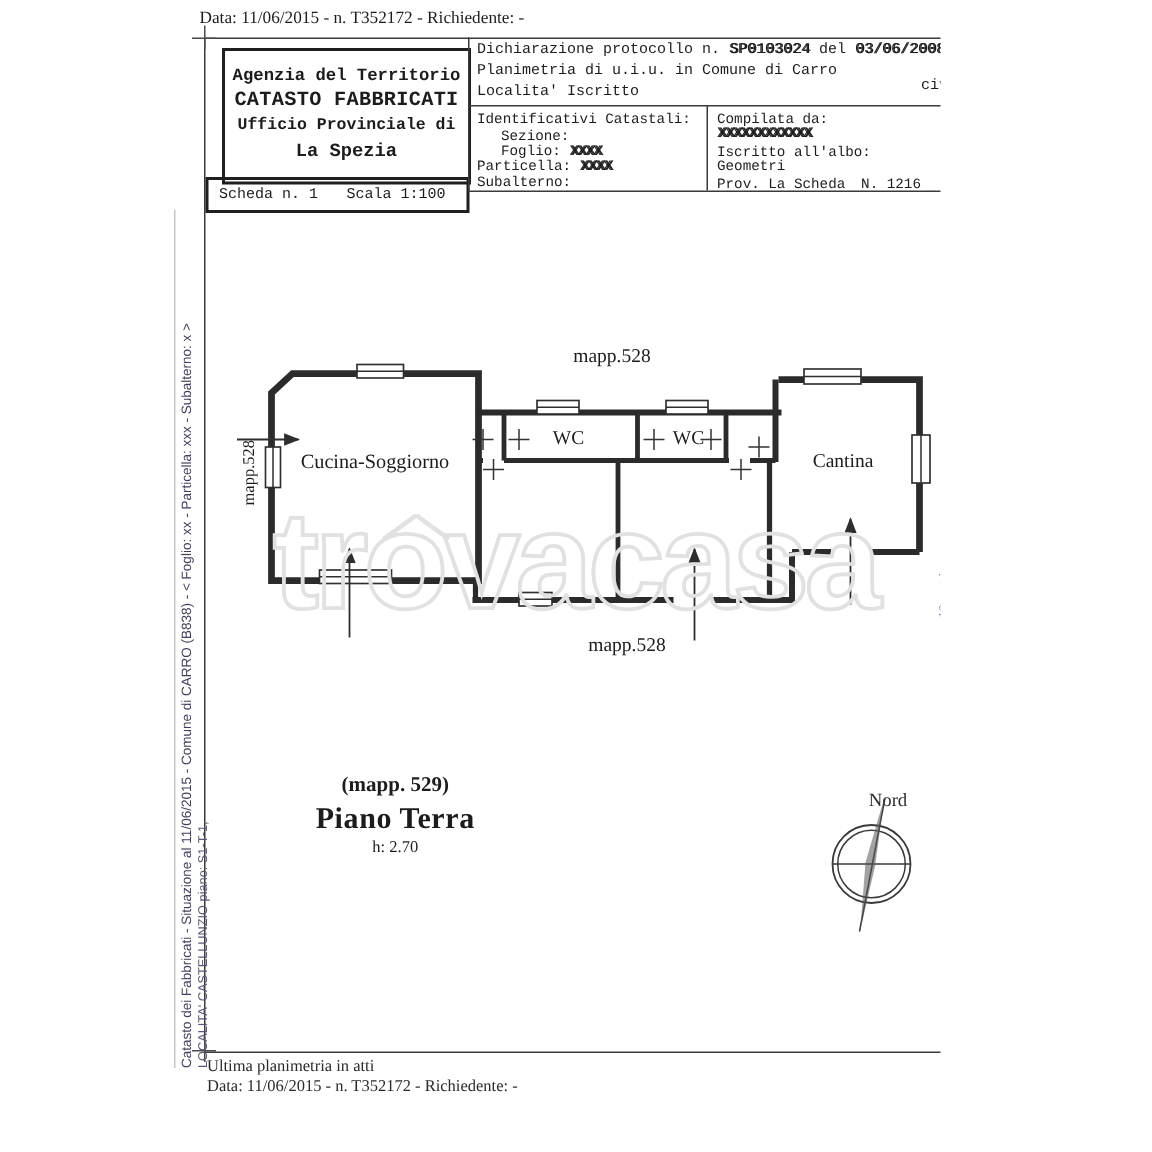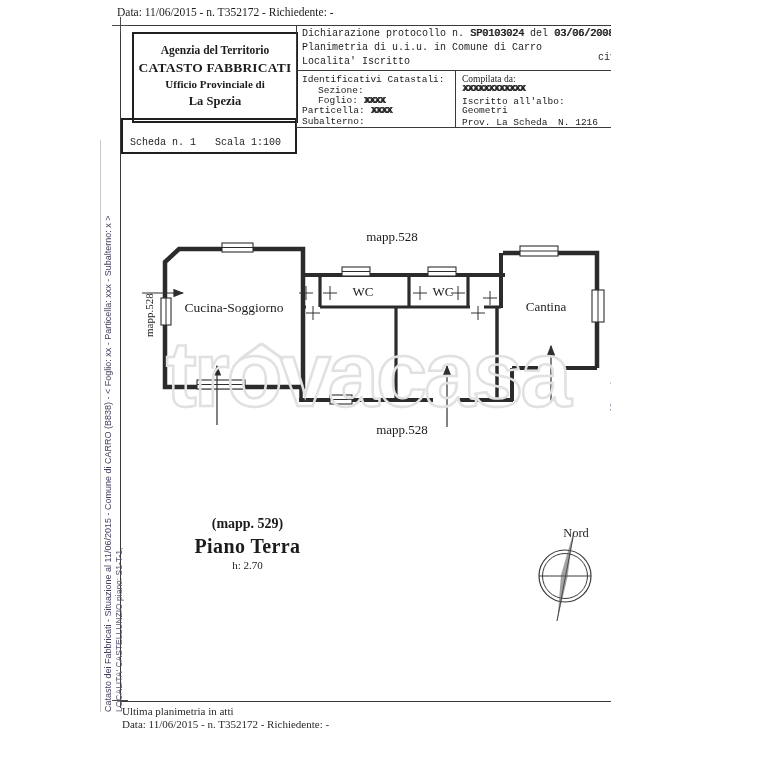--- a/index.html
+++ b/index.html
@@ -1,31 +1,31 @@
 <!DOCTYPE html>
 <html><head>
 <meta charset="utf-8">
 <style>
   html,body{margin:0;padding:0;background:#fff;}
   .page{position:relative;width:611px;height:768px;background:#ffffff;overflow:hidden;
-        font-family:"Liberation Serif",serif;color:#1c1c1c;}
+        font-family:"Liberation Serif",serif;color:#1c1c1c;margin-left:16px;}
   .a{position:absolute;}
   .mono{font-family:"Liberation Mono",monospace;}
   .sans{font-family:"Liberation Sans",sans-serif;}
   .frame{left:120px;top:25px;width:511px;height:675px;border:1px solid #3a3a3a;}
   .tick{background:#4a4a4a;}
   .edge{background:#c6c6c6;}
   
   .office-box{left:132px;top:32px;width:162px;height:79px;border:2px solid #1f1f1f;
               text-align:center;padding-top:8px;box-sizing:content-box;}
-  .office-box div{font-family:Liberation Serif, serif;font-weight:bold;line-height:17px;}
+  .office-box div{font-family:Liberation Mono, monospace;font-weight:bold;line-height:17px;}
   .o1{font-size:11.5px;} .o2{font-size:13.5px;letter-spacing:.2px;} .o3{font-size:11px;} .o4{font-size:12.5px;}
   .scheda-box{left:121px;top:118px;width:151px;height:20px;border:2px solid #1f1f1f;
               display:flex;align-items:center;justify-content:space-between;
-              padding:12px 14px 0 7px;font-size:10px;}
+              padding:0 14px 0 7px;font-size:10px;}
   .hline{background:#3a3a3a;} .vline{background:#3a3a3a;}
   .decl{font-size:10px;white-space:pre;}
   .overstrike{text-shadow:0.8px 0 0 currentColor;}
   .redact{text-shadow:0.9px 0 0 currentColor,1.6px 0 0 currentColor;letter-spacing:-.5px;}
   .cat{font-size:9.5px;white-space:pre;}
   
   .plan-svg{left:140px;top:220px;width:480px;height:230px;}
   .plan-svg .wall{stroke:#2b2b2b;fill:none;}
   .plan-svg .win{fill:#ffffff;stroke:#2e2e2e;stroke-width:1.1;}
   .plan-svg .winline{stroke:#2e2e2e;stroke-width:1;}
@@ -101,21 +101,21 @@
   <div class="a decl mono" style="left:302px;top:42px;">Planimetria di u.i.u. in Comune di Carro</div>
   <div class="a decl mono" style="left:302px;top:56px;">Localita' Iscritto</div>
   <div class="a decl mono" style="left:560px;top:52px;width:62px;text-align:right;">civ.</div>
 
   <div class="a cat mono" style="left:302px;top:74px;">Identificativi Catastali:</div>
   <div class="a cat mono" style="left:318px;top:85px;">Sezione:</div>
   <div class="a cat mono" style="left:318px;top:95px;"><span>Foglio: </span><span class="redact">XXXX</span></div>
   <div class="a cat mono" style="left:302px;top:105px;"><span>Particella: </span><span class="redact">XXXX</span></div>
   <div class="a cat mono" style="left:302px;top:116px;">Subalterno:</div>
 
-  <div class="a cat mono" style="left:462px;top:74px;font-family:Liberation Serif, serif;">Compilata da:</div>
+  <div class="a cat mono" style="left:462px;top:74px;">Compilata da:</div>
   <div class="a cat mono redact" style="left:462px;top:83px;">XXXXXXXXXXXX</div>
   <div class="a cat mono" style="left:462px;top:96px;">Iscritto all'albo:</div>
   <div class="a cat mono" style="left:462px;top:105px;">Geometri</div>
   <div class="a cat mono" style="left:462px;top:117px;width:136px;display:flex;justify-content:space-between;">
     <span>Prov. La Scheda</span>
     <span>N. 1216</span>
   </div>
 
   <div class="a watermark">trovacasa</div>
   <div class="a roof" style="left:237px;top:350px;transform:rotate(-36deg);"></div>

